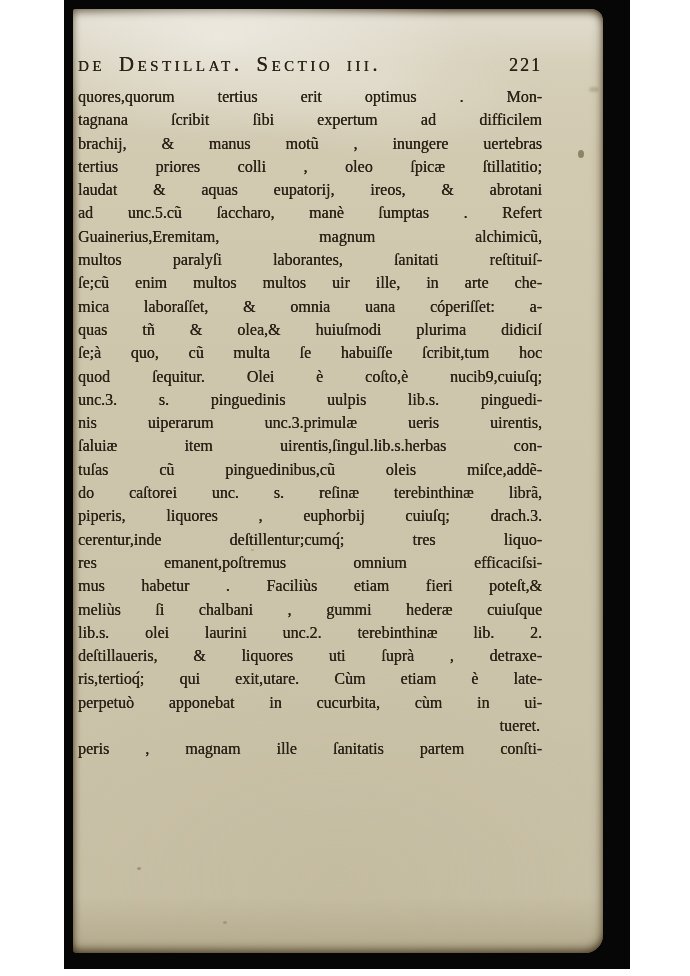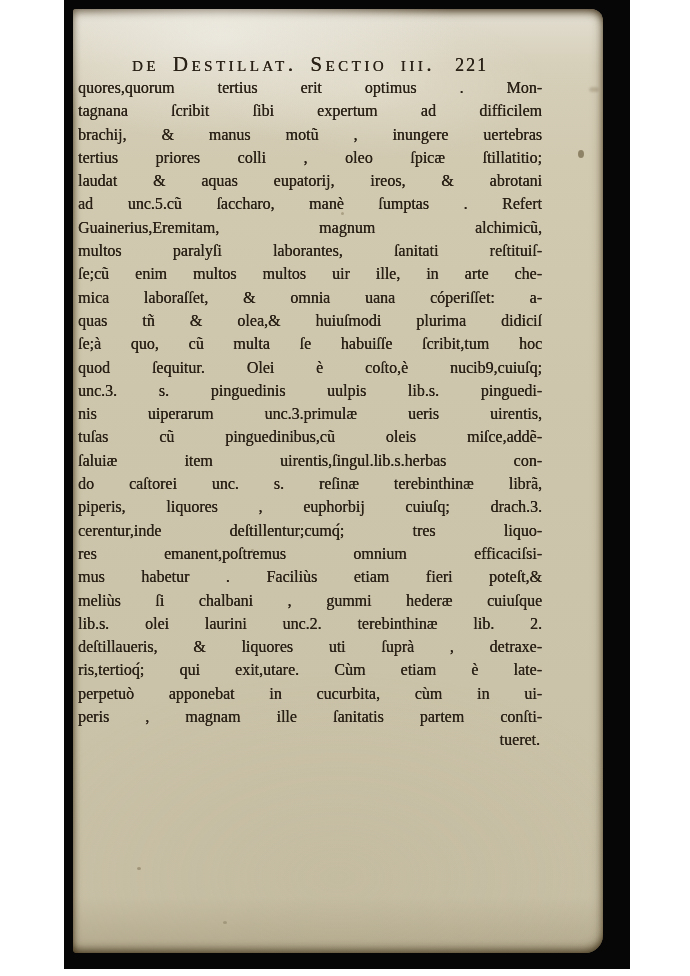--- a/index.html
+++ b/index.html
@@ -74,29 +74,30 @@
   .content {
     position: absolute;
     left: 5px;
     top: 43px;
     width: 464px;
     color: #2b2217;
     text-shadow: 0.25px 0 0 currentColor;
   }
   .header-line {
     display: flex;
-    justify-content: center;
+    justify-content: space-between;
     align-items: baseline;
     gap: 20px;
     font-variant: small-caps;
     font-size: 21px;
     letter-spacing: 3.5px;
     word-spacing: 5px;
     height: 24px;
     line-height: 24px;
+    margin-bottom: 9px;
     white-space: nowrap;
   }
   .header-line .page-num {
     letter-spacing: 2px;
     font-size: 18px;
   }
   .line {
     font-size: 16px;
     height: 23.3px;
     line-height: 23.3px;
@@ -136,29 +137,29 @@
       <div class="line">ad unc.5.cũ ſaccharo, manè ſumptas . Refert</div>
       <div class="line">Guainerius,Eremitam, magnum alchimicũ,</div>
       <div class="line">multos paralyſi laborantes, ſanitati reſtituiſ-</div>
       <div class="line">ſe;cũ enim multos multos uir ille, in arte che-</div>
       <div class="line">mica laboraſſet, &amp; omnia uana cóperiſſet: a-</div>
       <div class="line">quas tñ &amp; olea,&amp; huiuſmodi plurima didiciſ</div>
       <div class="line">ſe;à quo, cũ multa ſe habuiſſe ſcribit,tum hoc</div>
       <div class="line">quod ſequitur. Olei è coſto,è nucib9,cuiuſq;</div>
       <div class="line">unc.3. s. pinguedinis uulpis lib.s. pinguedi-</div>
       <div class="line">nis uiperarum unc.3.primulæ ueris uirentis,</div>
+      <div class="line">ſaluiæ item uirentis,ſingul.lib.s.herbas con-</div>
       <div class="line">tuſas cũ pinguedinibus,cũ oleis miſce,addẽ-</div>
-      <div class="line">ſaluiæ item uirentis,ſingul.lib.s.herbas con-</div>
       <div class="line">do caſtorei unc. s. reſinæ terebinthinæ librã,</div>
       <div class="line">piperis, liquores , euphorbij cuiuſq; drach.3.</div>
       <div class="line">cerentur,inde deſtillentur;cumq́; tres liquo-</div>
       <div class="line">res emanent,poſtremus omnium efficaciſsi-</div>
       <div class="line">mus habetur . Faciliùs etiam fieri poteſt,&amp;</div>
       <div class="line">meliùs ſi chalbani , gummi hederæ cuiuſque</div>
       <div class="line">lib.s. olei laurini unc.2. terebinthinæ lib. 2.</div>
       <div class="line">deſtillaueris, &amp; liquores uti ſuprà , detraxe-</div>
       <div class="line">ris,tertioq́; qui exit,utare. Cùm etiam è late-</div>
       <div class="line">perpetuò apponebat in cucurbita, cùm in ui-</div>
+      <div class="line final">tueret.</div>
       <div class="line">peris , magnam ille ſanitatis partem conſti-</div>
-      <div class="line final">tueret.</div>
     </div>
   </div>
 </div>
 
 </body></html>

